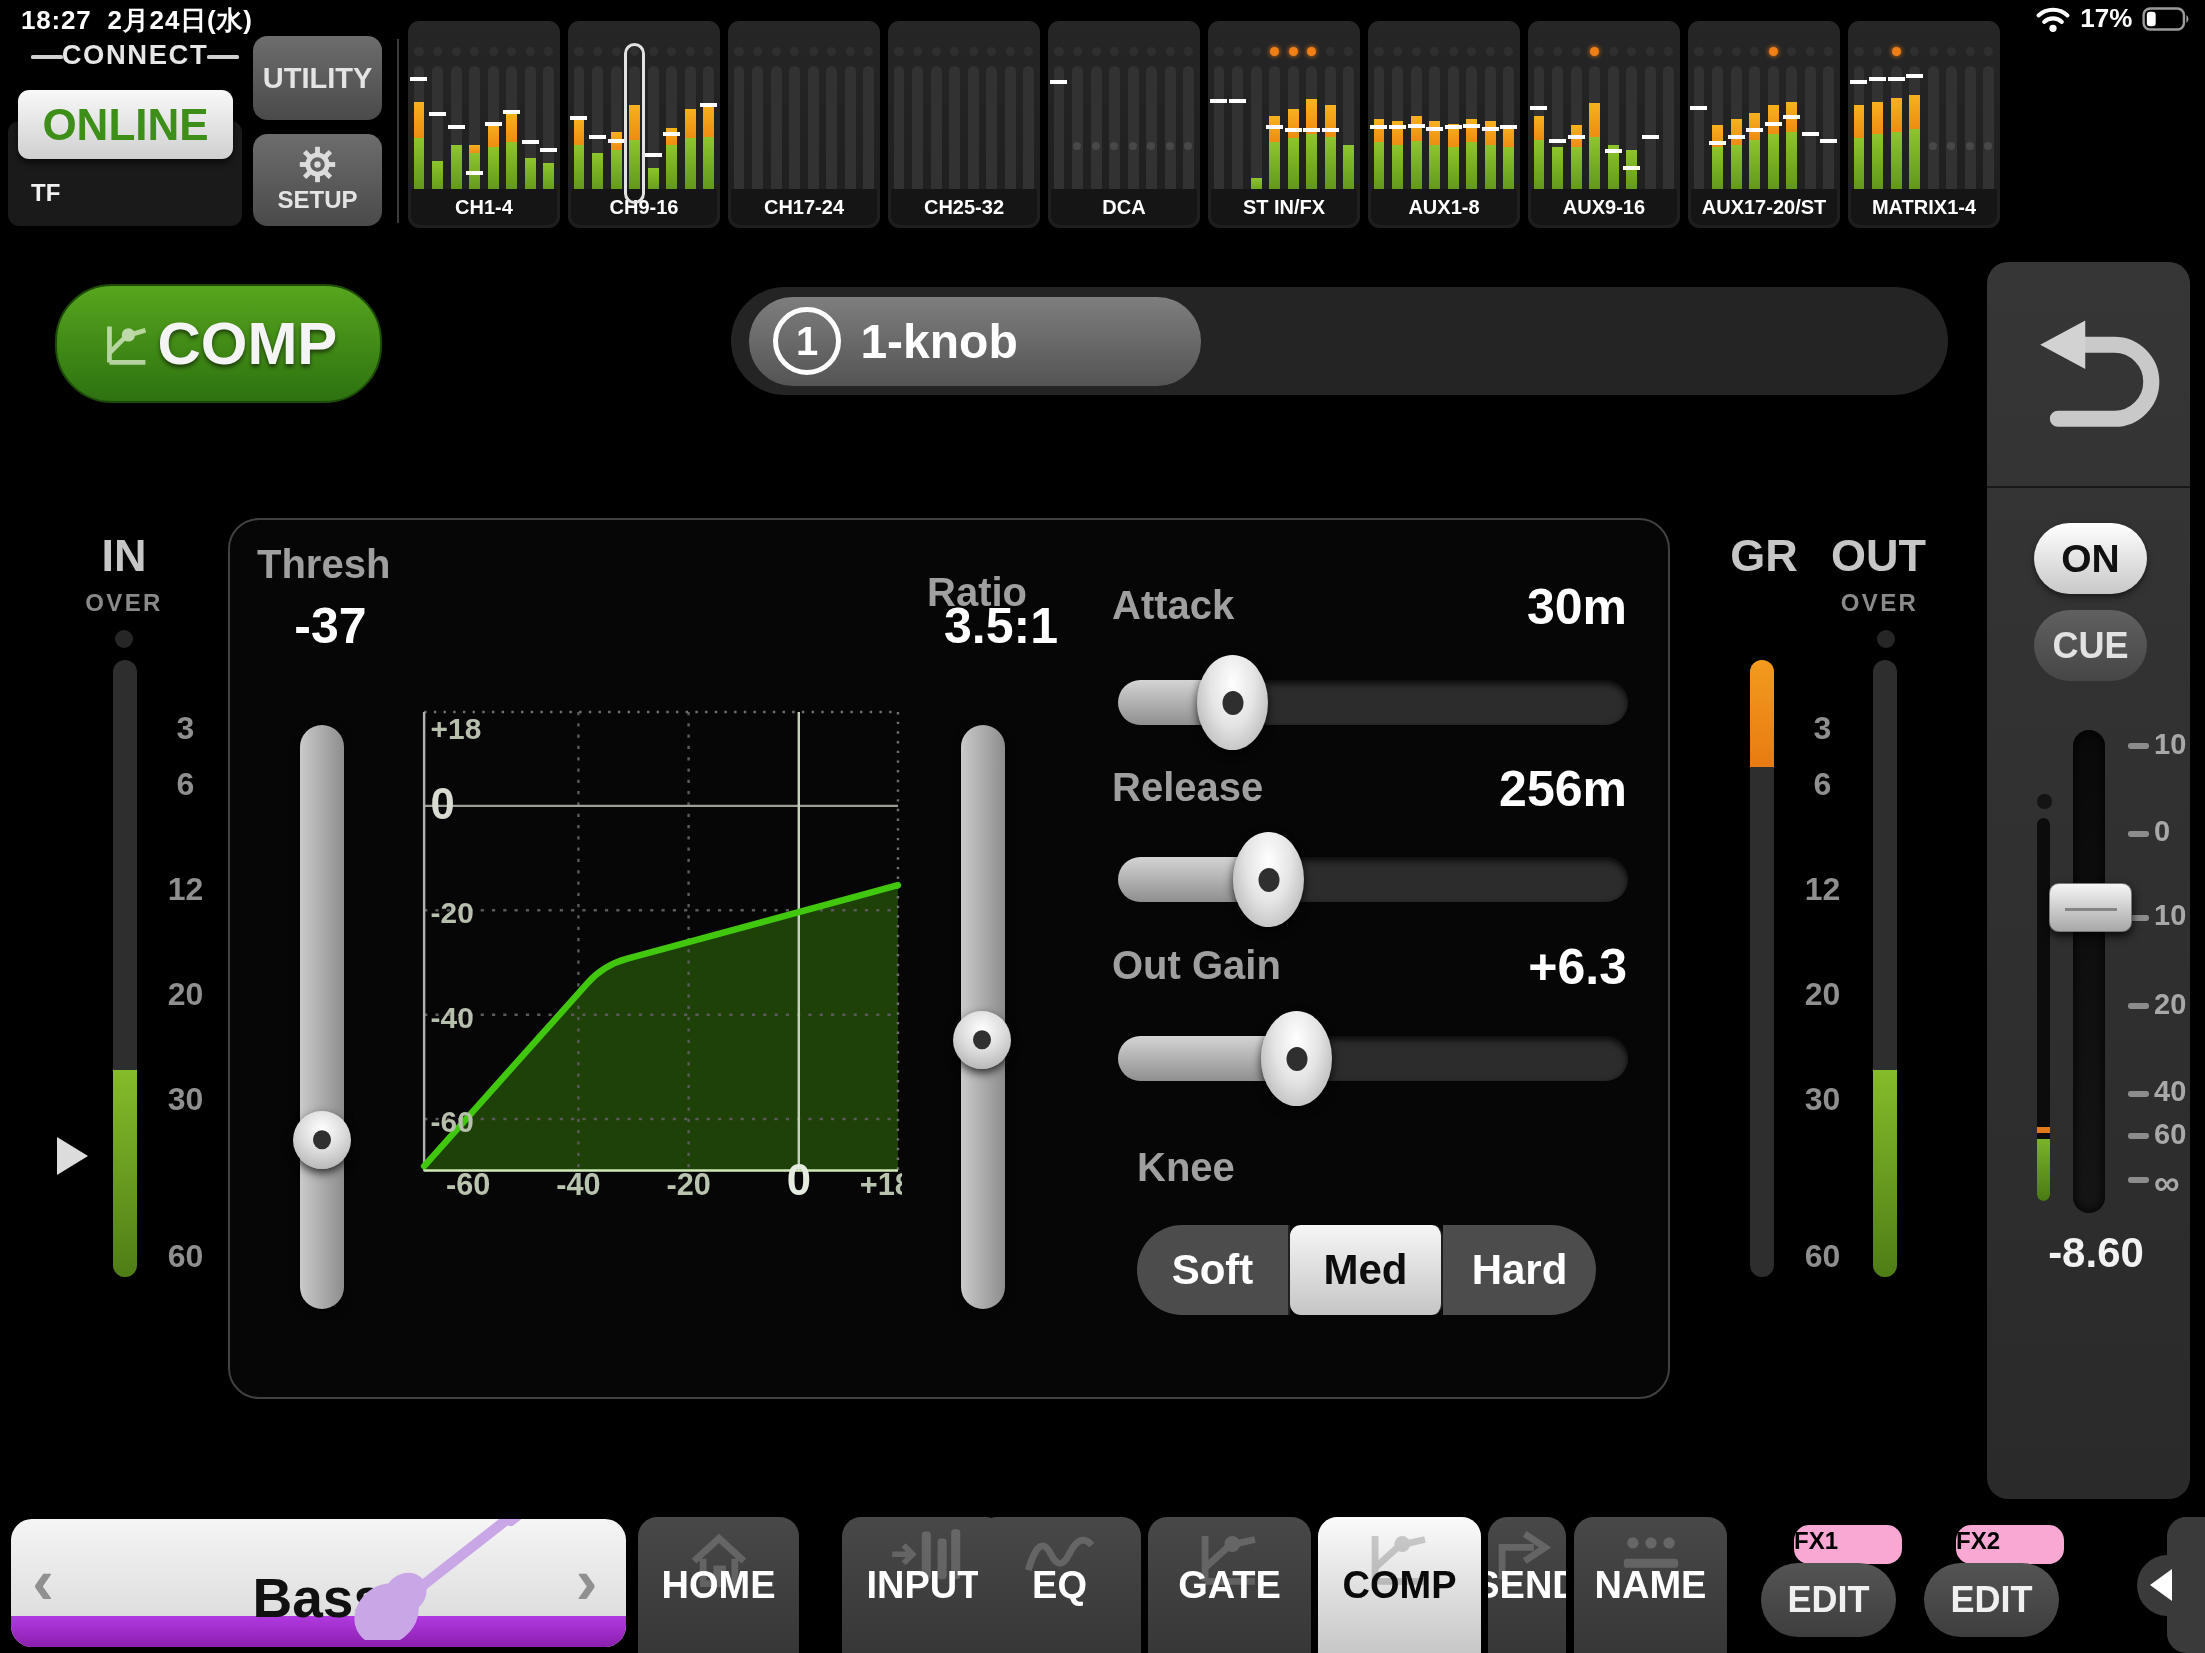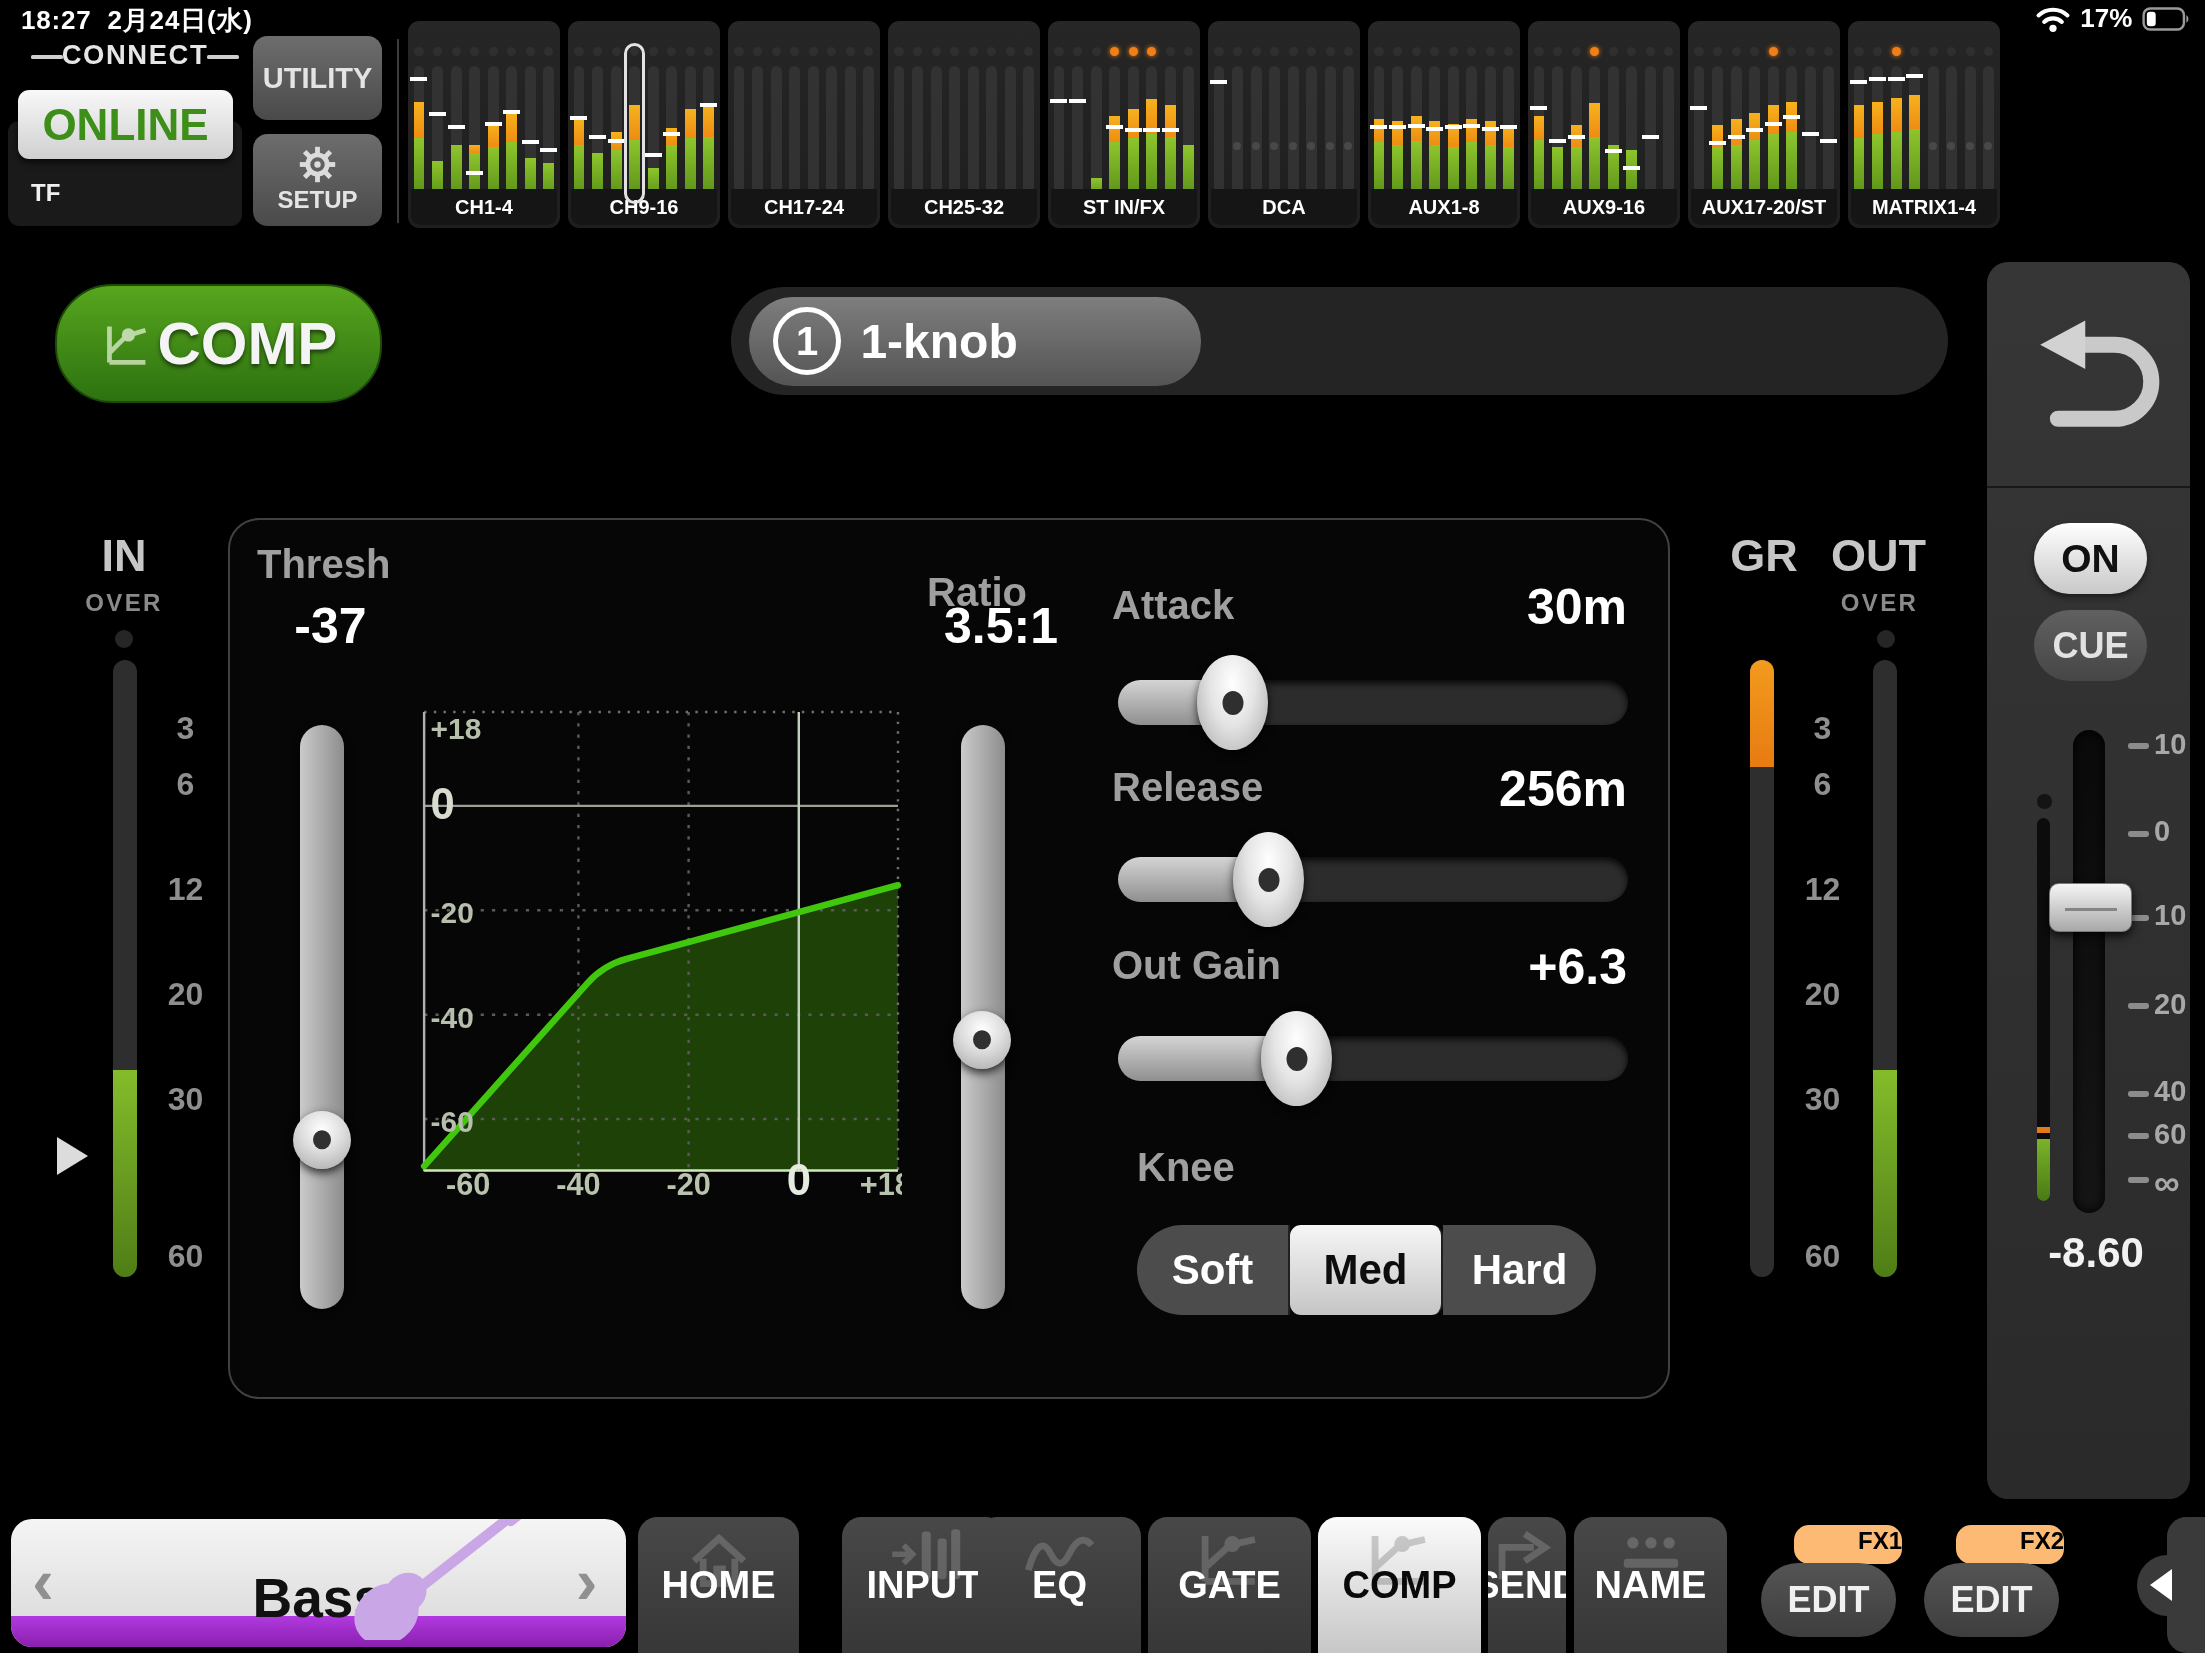--- a/index.html
+++ b/index.html
@@ -109,22 +109,22 @@
   .chan-id{position:absolute;left:0;top:6.5px;width:339px;text-align:center;color:#111;font-size:42px;font-weight:bold;}
   .chan-name{position:absolute;left:81px;top:47px;width:452px;text-align:center;color:#111;font-size:55px;font-weight:bold;}
   .chan-prev,.chan-next{position:absolute;top:24px;color:#909090;font-size:65px;font-weight:bold;}
   .chan-prev{left:21px;} .chan-next{right:29px;}
   .home-btn,.tab-btn{position:absolute;top:1517px;height:136px;border-radius:19.4px 19.4px 0 0;
     background:linear-gradient(#484848,#373737);color:#fff;font-size:38px;font-weight:bold;
     display:flex;align-items:center;justify-content:center;overflow:hidden;}
   .home-btn{left:638px;width:161px;}
   .tab-btn.sel{background:linear-gradient(#fbfbfb,#c7c7c7);color:#0a0a0a;}
   .tab-ghost{position:absolute;left:50%;top:4.8px;transform:translateX(-50%);width:77px;height:69px;opacity:.18;}
-  .fx-label{position:absolute;top:1525px;width:108px;height:39px;border-radius:15.3px;background:#fdba74;color:#000;
-    font-size:24px;font-weight:bold;text-align:right;line-height:31px;}
+  .fx-label{position:absolute;top:1525px;width:108px;height:39px;border-radius:15.3px;background:#f9a8d4;color:#000;
+    font-size:24px;font-weight:bold;text-align:left;line-height:31px;}
   .fx-edit{position:absolute;top:1563px;width:135px;height:74px;border-radius:37px;
     background:linear-gradient(#545454,#3e3e3e);color:#f0f0f0;font-size:36px;font-weight:bold;text-align:center;line-height:74px;}
   .collapse-tab{position:absolute;left:2167px;top:1517px;width:39px;height:136px;background:#3a3a3a;border-radius:19.4px 0 0 19.4px;}
   .collapse-circle{position:absolute;left:2137px;top:1555px;width:61px;height:61px;border-radius:50%;background:#3a3a3a;}
   .collapse-arrow{position:absolute;left:2150px;top:1569px;width:0;height:0;
     border-top:16px solid transparent;border-bottom:16px solid transparent;border-right:22.6px solid #fff;}
 </style>
 </head>
 <body>
 
@@ -366,20 +366,63 @@
         <div class="mslot" style="left: 132px;">
           <div class="mdot"></div>
           <div class="mtrack"></div>
         </div>
         <div class="mlabel">CH25-32</div>
       </div>
       <div class="mblock">
         <div class="mslot" style="left: 2.4px;">
           <div class="mdot"></div>
           <div class="mtrack"></div>
+          <div class="mtick" style="top:36px"></div>
+        </div>
+        <div class="mslot" style="left: 21px;">
+          <div class="mdot"></div>
+          <div class="mtrack"></div>
+          <div class="mph" style="top:98px"></div>
+        </div>
+        <div class="mslot" style="left: 40px;">
+          <div class="mdot"></div>
+          <div class="mtrack"></div>
+          <div class="mph" style="top:98px"></div>
+        </div>
+        <div class="mslot" style="left: 58px;">
+          <div class="mdot"></div>
+          <div class="mtrack"></div>
+          <div class="mph" style="top:98px"></div>
+        </div>
+        <div class="mslot" style="left: 77px;">
+          <div class="mdot"></div>
+          <div class="mtrack"></div>
+          <div class="mph" style="top:98px"></div>
+        </div>
+        <div class="mslot" style="left: 95px;">
+          <div class="mdot"></div>
+          <div class="mtrack"></div>
+          <div class="mph" style="top:98px"></div>
+        </div>
+        <div class="mslot" style="left: 114px;">
+          <div class="mdot"></div>
+          <div class="mtrack"></div>
+          <div class="mph" style="top:98px"></div>
+        </div>
+        <div class="mslot" style="left: 132px;">
+          <div class="mdot"></div>
+          <div class="mtrack"></div>
+          <div class="mph" style="top:98px"></div>
+        </div>
+        <div class="mlabel">DCA</div>
+      </div>
+      <div class="mblock">
+        <div class="mslot" style="left: 2.4px;">
+          <div class="mdot"></div>
+          <div class="mtrack"></div>
           <div class="mtick" style="top:55px"></div>
         </div>
         <div class="mslot" style="left: 21px;">
           <div class="mdot"></div>
           <div class="mtrack"></div>
           <div class="mtick" style="top:55px"></div>
         </div>
         <div class="mslot" style="left: 40px;">
           <div class="mdot"></div>
           <div class="mtrack">
@@ -418,63 +461,20 @@
           </div>
           <div class="mtick" style="top:84px"></div>
         </div>
         <div class="mslot" style="left: 132px;">
           <div class="mdot"></div>
           <div class="mtrack">
             <div class="mgreen" style="top:60%"></div>
           </div>
         </div>
         <div class="mlabel">ST IN/FX</div>
-      </div>
-      <div class="mblock">
-        <div class="mslot" style="left: 2.4px;">
-          <div class="mdot"></div>
-          <div class="mtrack"></div>
-          <div class="mtick" style="top:36px"></div>
-        </div>
-        <div class="mslot" style="left: 21px;">
-          <div class="mdot"></div>
-          <div class="mtrack"></div>
-          <div class="mph" style="top:98px"></div>
-        </div>
-        <div class="mslot" style="left: 40px;">
-          <div class="mdot"></div>
-          <div class="mtrack"></div>
-          <div class="mph" style="top:98px"></div>
-        </div>
-        <div class="mslot" style="left: 58px;">
-          <div class="mdot"></div>
-          <div class="mtrack"></div>
-          <div class="mph" style="top:98px"></div>
-        </div>
-        <div class="mslot" style="left: 77px;">
-          <div class="mdot"></div>
-          <div class="mtrack"></div>
-          <div class="mph" style="top:98px"></div>
-        </div>
-        <div class="mslot" style="left: 95px;">
-          <div class="mdot"></div>
-          <div class="mtrack"></div>
-          <div class="mph" style="top:98px"></div>
-        </div>
-        <div class="mslot" style="left: 114px;">
-          <div class="mdot"></div>
-          <div class="mtrack"></div>
-          <div class="mph" style="top:98px"></div>
-        </div>
-        <div class="mslot" style="left: 132px;">
-          <div class="mdot"></div>
-          <div class="mtrack"></div>
-          <div class="mph" style="top:98px"></div>
-        </div>
-        <div class="mlabel">DCA</div>
       </div>
       <div class="mblock">
         <div class="mslot" style="left: 2.4px;">
           <div class="mdot"></div>
           <div class="mtrack">
             <div class="mgreen" style="top:57.99999999999999%"></div>
             <div class="morange" style="top:40%;height:17.999999999999993%"></div>
           </div>
           <div class="mtick" style="top:81px"></div>
         </div>

